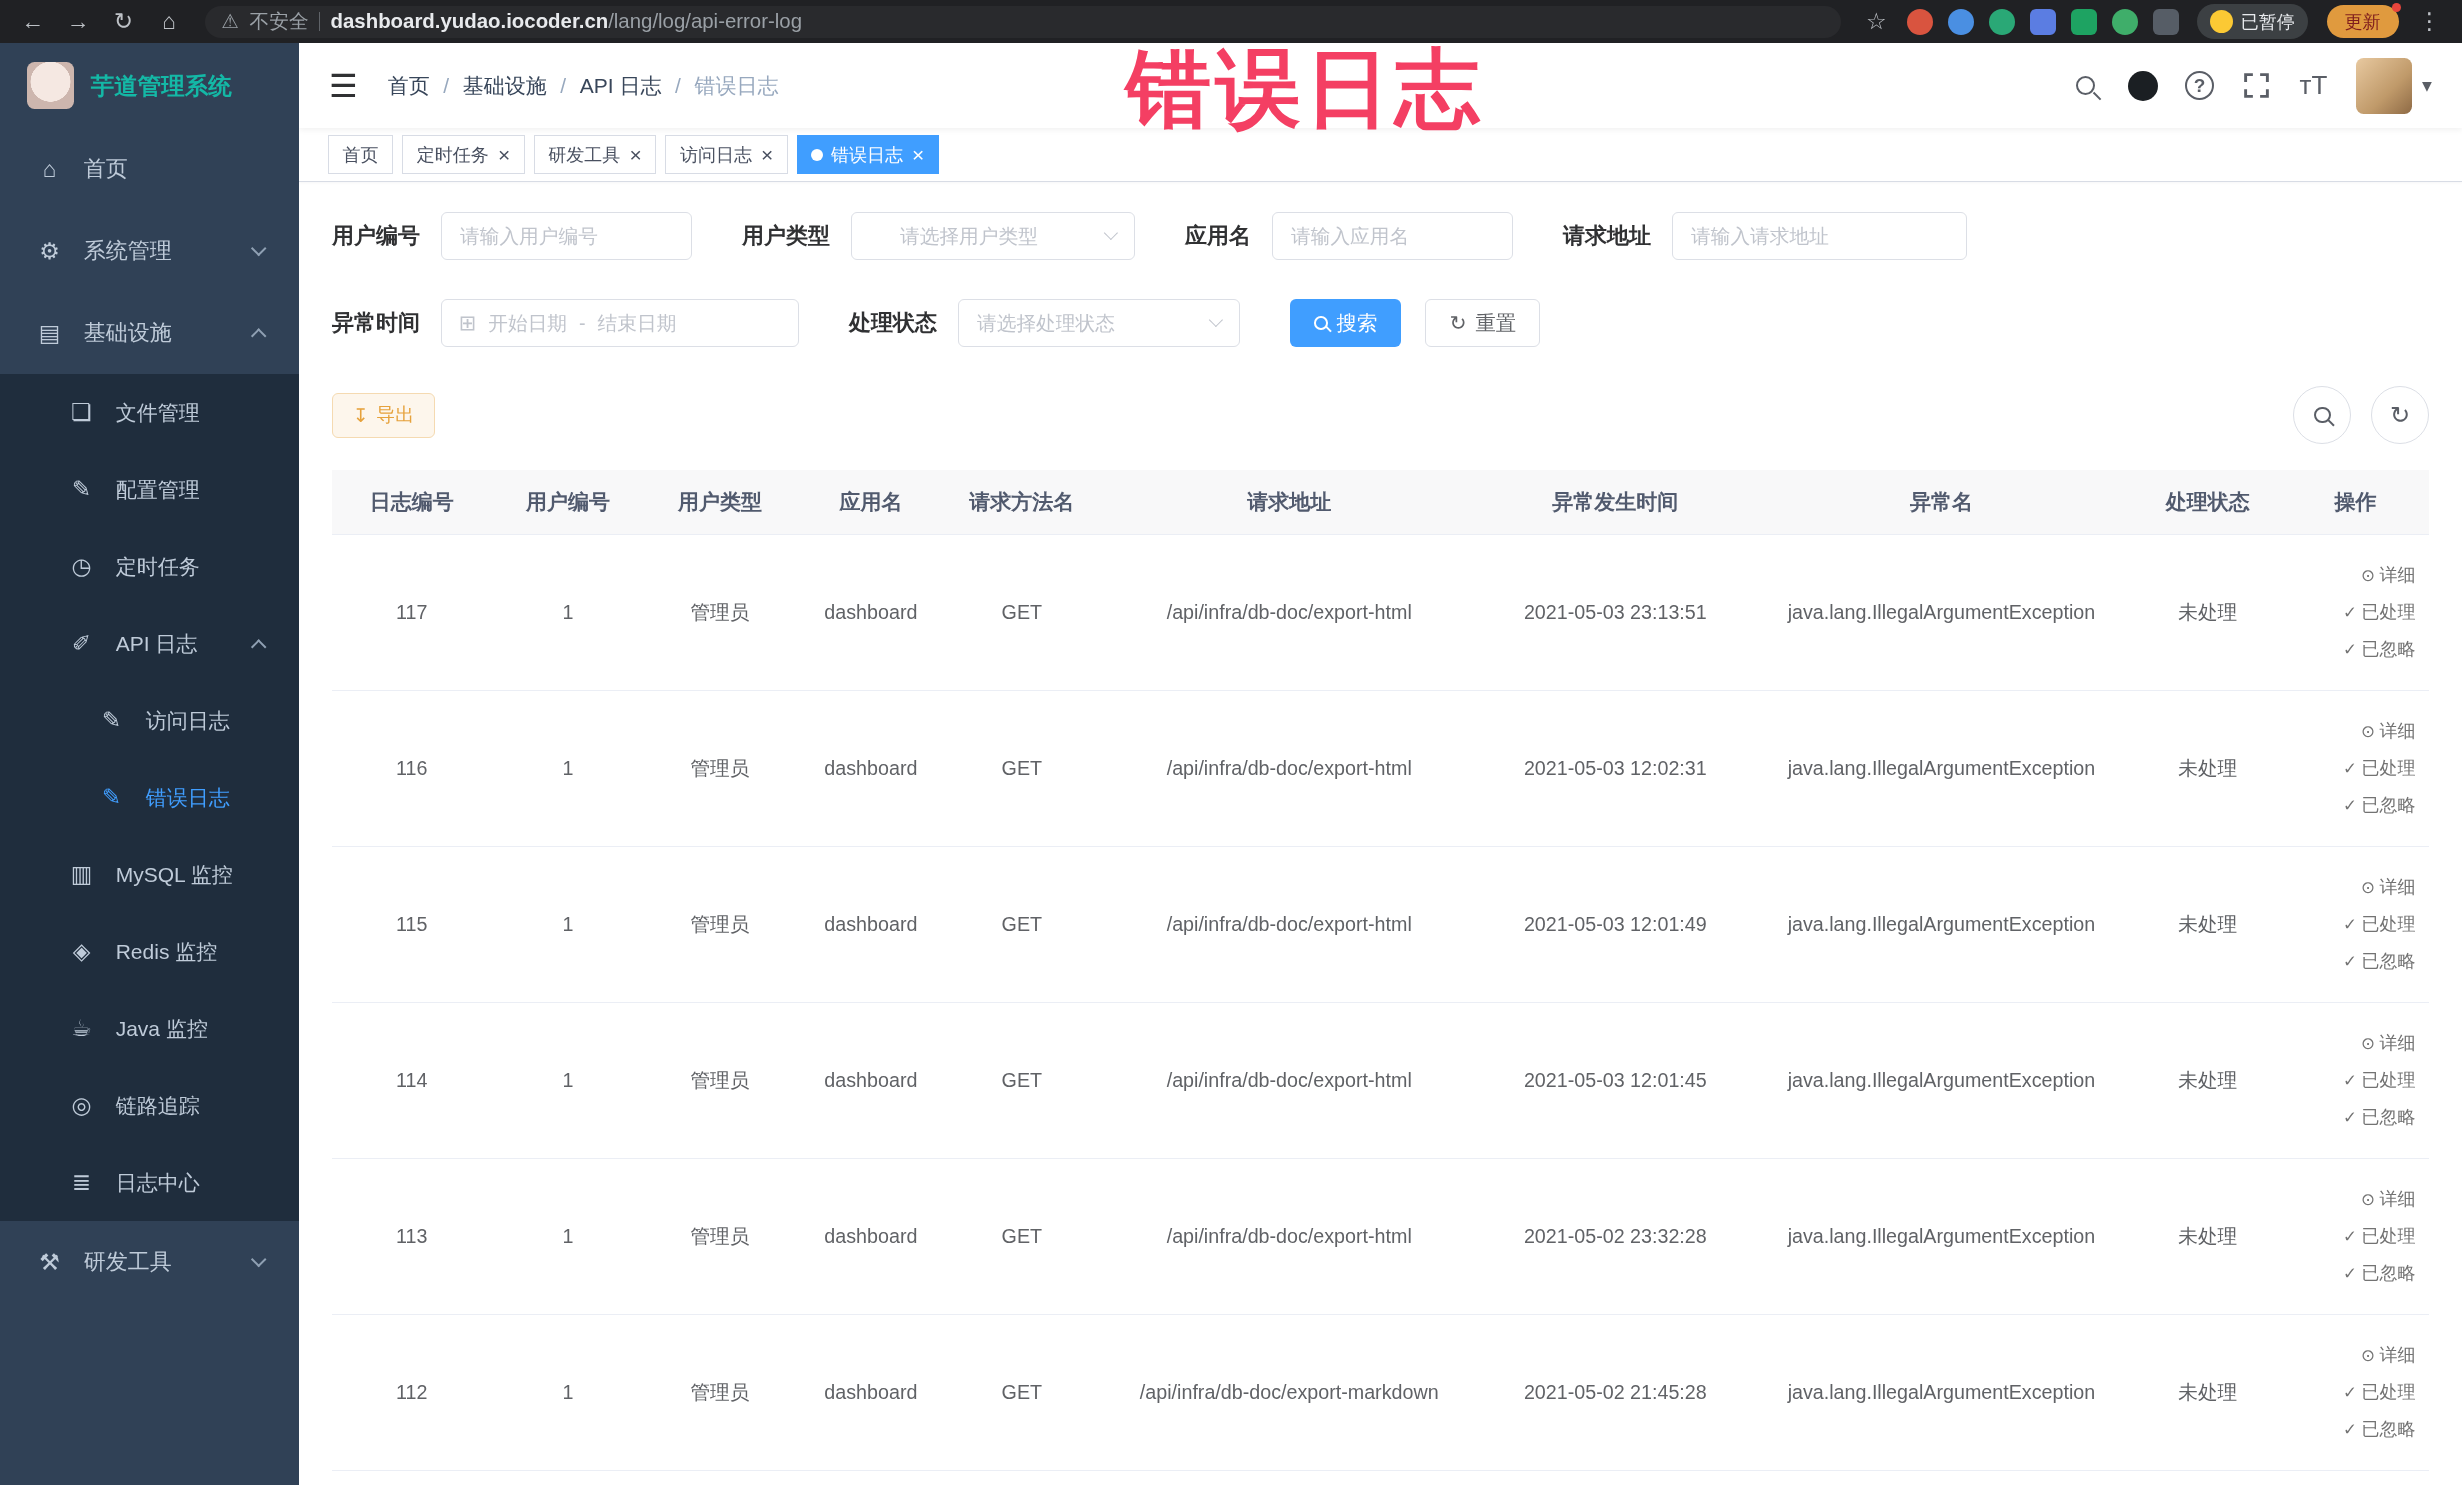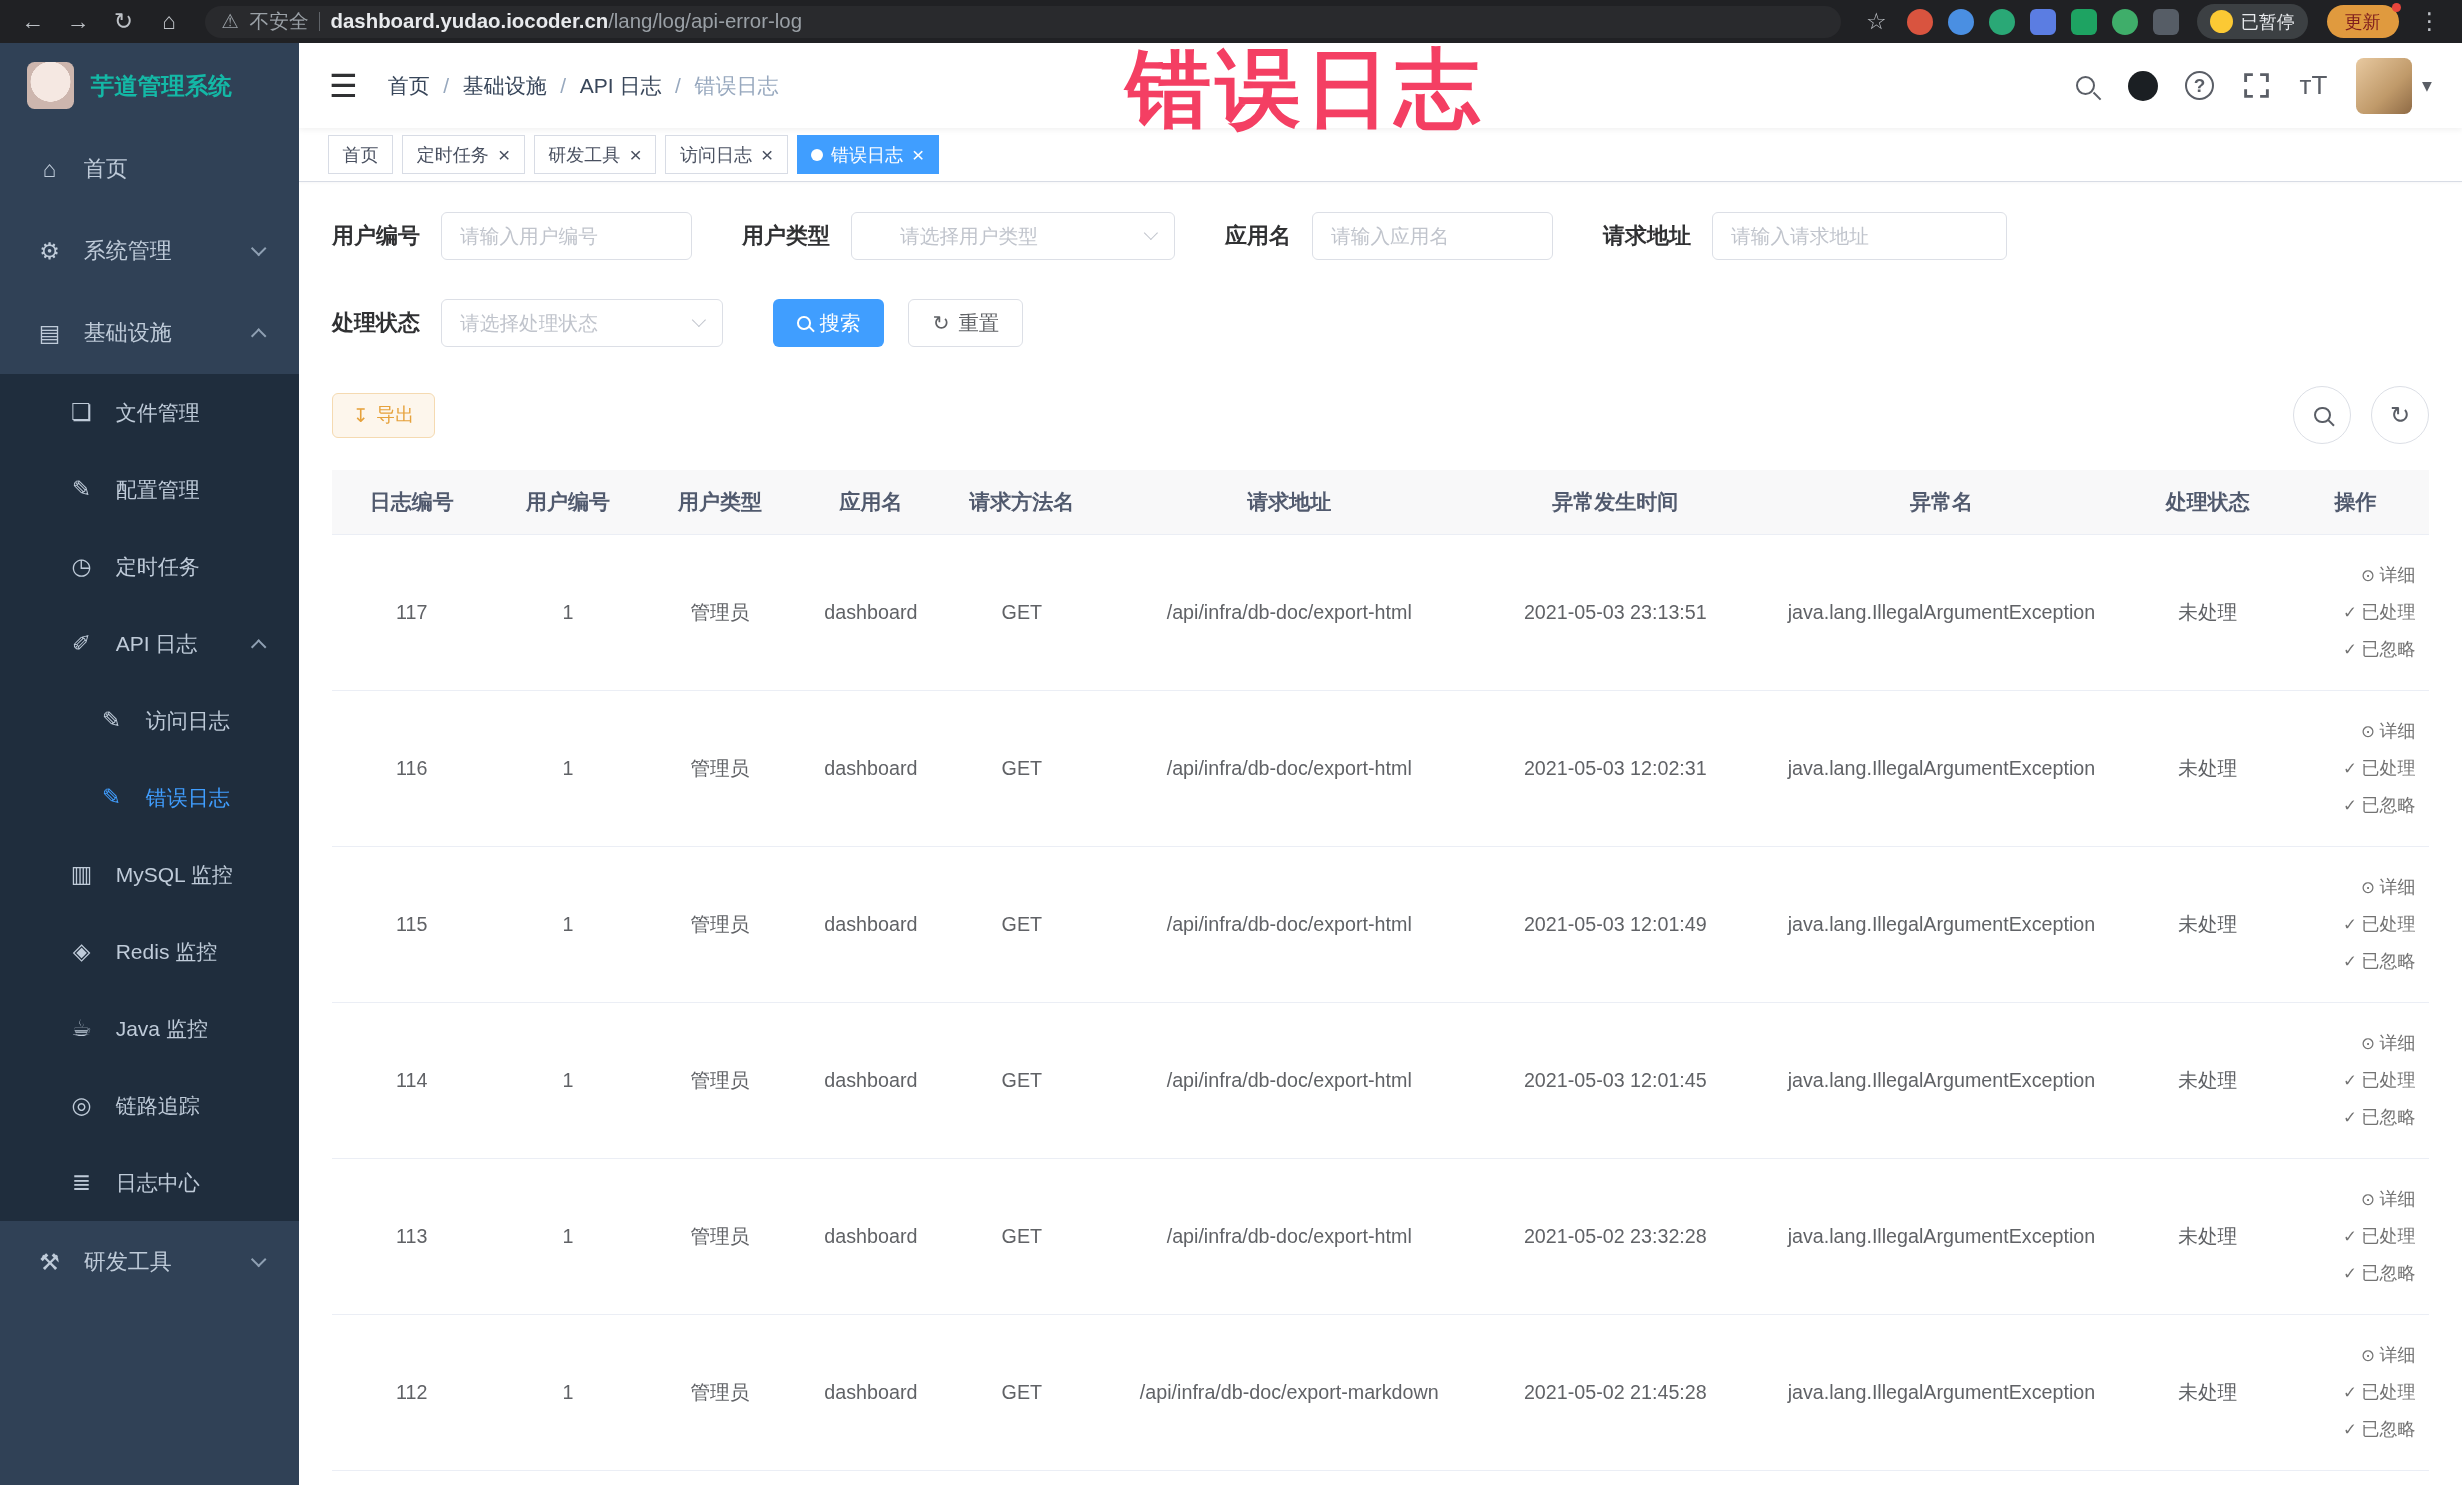--- a/index.html
+++ b/index.html
@@ -73,21 +73,21 @@
 
   
   .content { position:absolute; left:299px; top:182px; right:0; bottom:0; background:#fff; padding:30px 33px 0 33px; overflow:hidden;}
   .filter-row { display:flex; align-items:center; margin-bottom:39px; }
   .f-item { display:flex; align-items:center; margin-right:50px; }
   .f-label { font-size:22px; font-weight:700; color:#303133; margin-right:21px; white-space:nowrap;}
   .f-input { height:48px; border:0.8px solid #dcdfe6; border-radius:6px; padding:0 18px; font-size:19.7px; color:#606266; outline:none; background:#fff;}
   .f-input::placeholder { color:#c0c4cc; }
   .w-user { width:251px;font-family:Liberation Serif, serif; } .w-app { width:241px; } .w-url { width:295px; }
   .select { position:relative; display:flex; align-items:center; border:0.8px solid #dcdfe6; border-radius:6px; height:48px; padding:0 44px 0 18px; font-size:19.7px; color:#c0c4cc; background:#fff; cursor:pointer;}
-  .w-usertype { width:324px;padding-left:48px; } .w-status { width:282px; }
+  .w-usertype { width:284px;padding-left:48px; } .w-status { width:282px; }
   .sarrow { position:absolute; right:18px; top:15px; width:9.8px; height:9.8px; border-right:1.5px solid #c0c4cc; border-bottom:1.5px solid #c0c4cc; transform:rotate(45deg);}
   .daterange { display:flex; align-items:center; gap:12px; border:0.8px solid #dcdfe6; border-radius:6px; height:48px; padding:0 16.7px; width:358px; font-size:19.7px; color:#c0c4cc; background:#fff; cursor:pointer;}
   .dr-sep { color:#c0c4cc; }
   .cal-icon { color:#c0c4cc; font-size:21px; }
   .btn { display:inline-flex; align-items:center; justify-content:center; height:48px; border-radius:6px; font-size:20.4px; gap:9px; padding:0 23px; border:0.8px solid transparent; cursor:pointer; white-space:nowrap;}
   .btn-primary { background:#409eff; color:#fff; margin-right:24px;}
   .btn-primary .mag { width:13.6px; height:13.6px; border-width:2.3px; }
   .btn-primary .mag::after { width:6.8px; right:-6px; bottom:-2.3px;}
   .btn-default { background:#fff; border-color:#dcdfe6; color:#606266; }
   .btn-warning { background:#fdf6ec; border-color:#f5dab1; color:#e6a23c; height:45px; font-size:19px; padding:0 19.7px; gap:7.6px;}
@@ -289,20 +289,29 @@
       <input class="f-input w-app" placeholder="请输入应用名" style="">
     </div>
     <div class="f-item">
       <span class="f-label">请求地址</span>
       <input class="f-input w-url" placeholder="请输入请求地址" style="">
     </div>
   </div>
 
   <div class="filter-row">
     <div class="f-item">
+      <span class="f-label">异常时间</span>
+      <div class="daterange">
+        <span class="cal-icon">⊞</span>
+        <span>开始日期</span>
+        <span class="dr-sep">-</span>
+        <span>结束日期</span>
+      </div>
+    </div>
+    <div class="f-item">
       <span class="f-label">处理状态</span>
       <div class="select w-status">
         <span>请选择处理状态</span>
         <span class="sarrow"></span>
       </div>
     </div>
     <button class="btn btn-primary">
       <span class="mag"></span>
       <span>搜索</span>
     </button>

